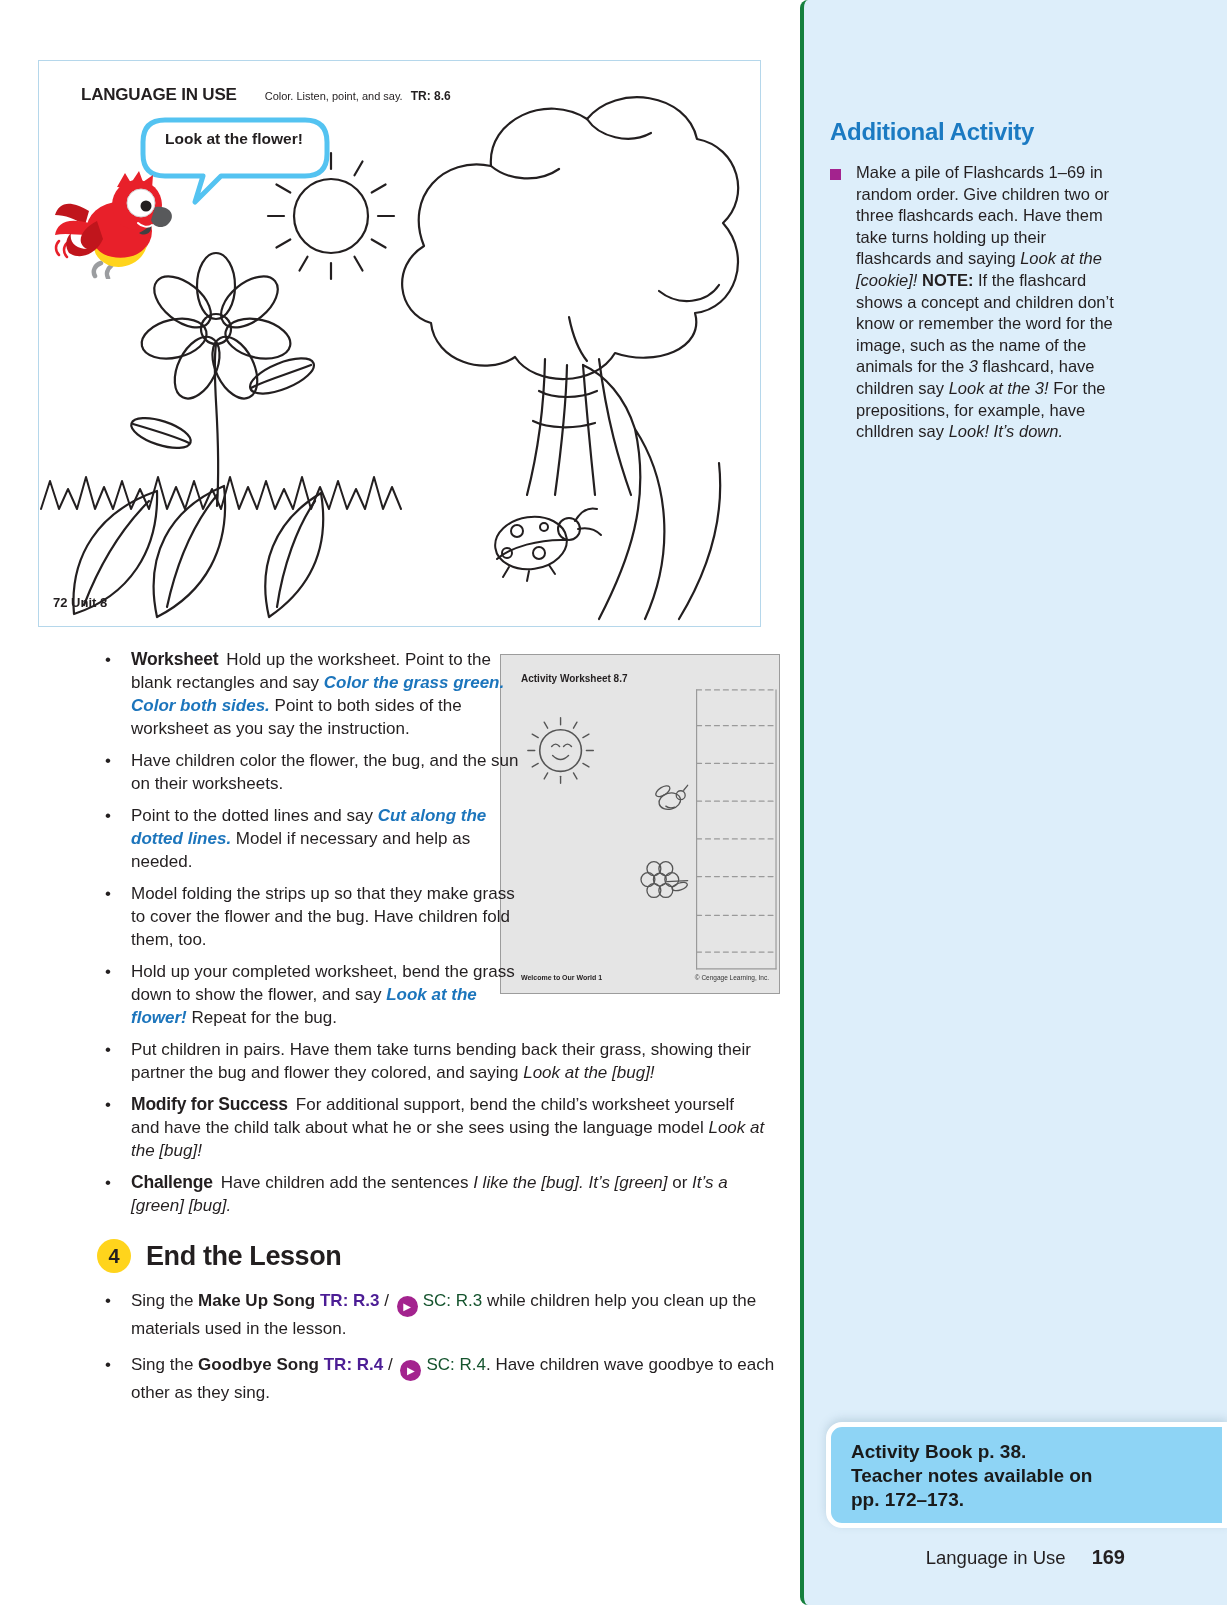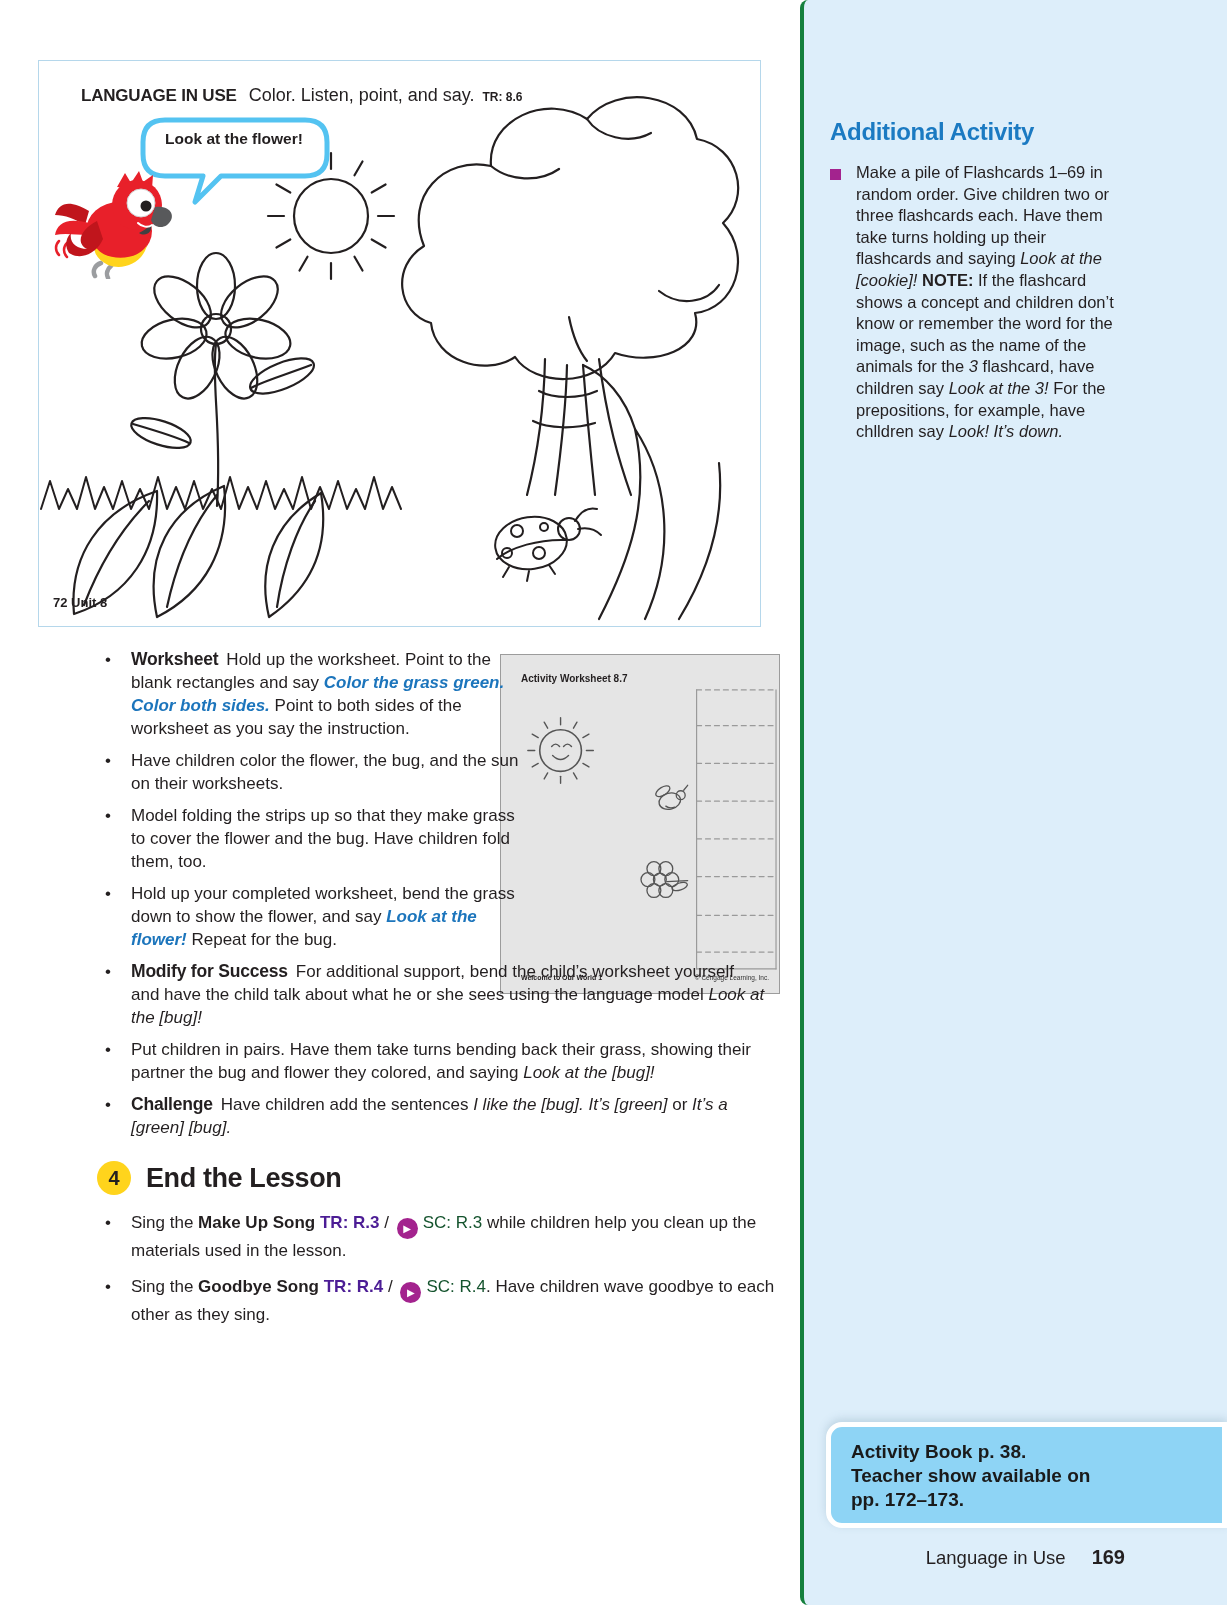--- a/index.html
+++ b/index.html
@@ -22,21 +22,21 @@
 
   .page-footer{position:absolute;top:1546px;right:102px;display:flex;align-items:baseline;gap:26px;}
   .pf-label{font-size:18.5px;}
   .pf-num{font-size:20px;font-weight:800;}
 
   
   .ws-frame{position:absolute;left:38px;top:60px;width:723px;height:567px;background:#fff;
             border:1px solid #b5d7eb;box-sizing:border-box;}
   .ws-header{position:absolute;left:42px;top:24px;display:flex;align-items:baseline;white-space:nowrap;}
   .ws-title{font-size:17px;font-weight:800;letter-spacing:-0.2px;}
-  .ws-instruction{font-size:18px;margin-left:12px;}
+  .ws-instruction{font-size:11px;margin-left:28px;}
   .ws-track{font-size:12px;font-weight:bold;margin-left:8px;}
   .ws-pageref{position:absolute;left:14px;bottom:16px;font-size:13px;font-weight:800;}
   .scene{position:absolute;left:0;top:0;width:723px;height:567px;}
 
   .bubble{position:absolute;left:100px;top:55px;width:196px;height:92px;}
   .bubble svg{position:absolute;left:0;top:0;}
   .bubble-text{position:absolute;left:0;top:14px;width:190px;text-align:center;
                font-size:15.5px;font-weight:800;}
   .parrot{position:absolute;left:14px;top:104px;width:132px;height:114px;}
 
@@ -75,21 +75,21 @@
 <div class="page">
 
   <div class="sidebar">
     <div class="sb-heading">Additional Activity</div>
     <div class="sb-note">
       <span class="sb-square"></span>
       <div class="sb-note-text"><span class="run-n">Make a pile of Flashcards 1–69 in random order. Give children two or three flashcards each. Have them take turns holding up their flashcards and saying </span><span class="run-i">Look at the [cookie]! </span><span class="run-b">NOTE:</span><span class="run-n"> If the flashcard shows a concept and children don’t know or remember the word for the image, such as the name of the animals for the </span><span class="run-i">3</span><span class="run-n"> flashcard, have children say </span><span class="run-i">Look at the 3!</span><span class="run-n"> For the prepositions, for example, have chlldren say </span><span class="run-i">Look! It’s down.</span></div>
     </div>
     <div class="info-box">
       <div class="info-line">Activity Book p. 38.</div>
-      <div class="info-line">Teacher show available on</div>
+      <div class="info-line">Teacher notes available on</div>
       <div class="info-line">pp. 172–173.</div>
     </div>
     <div class="page-footer">
       <span class="pf-label">Language in Use</span>
       <span class="pf-num">169</span>
     </div>
   </div>
 
   <div class="ws-frame">
     <svg class="scene" viewBox="0 0 723 567" fill="none" stroke="#231f20" stroke-width="2.2" stroke-linecap="round" stroke-linejoin="round">
@@ -270,24 +270,25 @@
           </g>
         </g>
       </svg>
       <div class="thumb-title">Activity Worksheet 8.7</div>
       <div class="thumb-footer-left">Welcome to Our World 1</div>
       <div class="thumb-footer-right">© Cengage Learning, Inc.</div>
     </div>
 
     <div class="b narrow"><span class="run-head">Worksheet</span><span class="run-n">Hold up the worksheet. Point to the blank rectangles and say </span><span class="run-bluei">Color the grass green. Color both sides.</span><span class="run-n"> Point to both sides of the worksheet as you say the instruction.</span></div>
     <div class="b narrow"><span class="run-n">Have children color the flower, the bug, and the sun on their worksheets.</span></div>
+    <div class="b narrow"><span class="run-n">Point to the dotted lines and say </span><span class="run-bluei">Cut along the dotted lines.</span><span class="run-n"> Model if necessary and help as needed.</span></div>
     <div class="b narrow"><span class="run-n">Model folding the strips up so that they make grass to cover the flower and the bug. Have children fold them, too.</span></div>
     <div class="b narrow"><span class="run-n">Hold up your completed worksheet, bend the grass down to show the flower, and say </span><span class="run-bluei">Look at the flower!</span><span class="run-n"> Repeat for the bug.</span></div>
+    <div class="b"><span class="run-n">Put children in pairs. Have them take turns bending back their grass, showing their partner the bug and flower they colored, and saying </span><span class="run-i">Look at the [bug]!</span></div>
     <div class="b"><span class="run-head">Modify for Success</span><span class="run-n">For additional support, bend the child’s worksheet yourself and have the child talk about what he or she sees using the language model </span><span class="run-i">Look at the [bug]!</span></div>
-    <div class="b"><span class="run-n">Put children in pairs. Have them take turns bending back their grass, showing their partner the bug and flower they colored, and saying </span><span class="run-i">Look at the [bug]!</span></div>
     <div class="b"><span class="run-head">Challenge</span><span class="run-n">Have children add the sentences </span><span class="run-i">I like the [bug]. It’s [green]</span><span class="run-n"> or </span><span class="run-i">It’s a [green] [bug].</span></div>
 
     <div class="end-head">
       <span class="badge">4</span>
       <span class="end-title">End the Lesson</span>
     </div>
     <div class="b endb"><span class="run-n">Sing the </span><span class="run-b">Make Up Song</span><span class="run-n"> </span><span class="run-greenb">TR: R.3</span><span class="run-n"> / </span><span class="run-play">▶</span><span class="run-magentab">SC: R.3</span><span class="run-n"> while children help you clean up the materials used in the lesson.</span></div>
     <div class="b endb"><span class="run-n">Sing the </span><span class="run-b">Goodbye Song</span><span class="run-n"> </span><span class="run-greenb">TR: R.4</span><span class="run-n"> / </span><span class="run-play">▶</span><span class="run-magentab">SC: R.4</span><span class="run-n">. Have children wave goodbye to each other as they sing.</span></div>
   </div>
 

